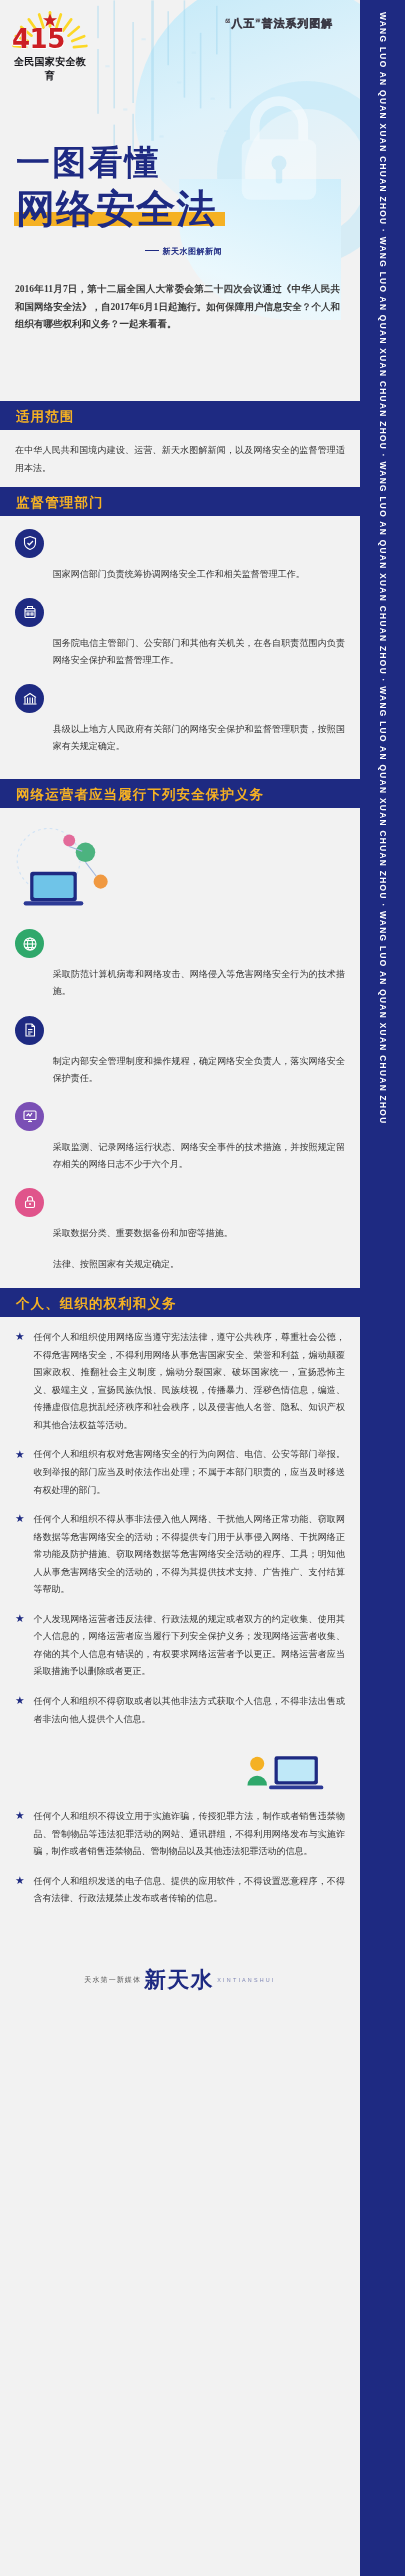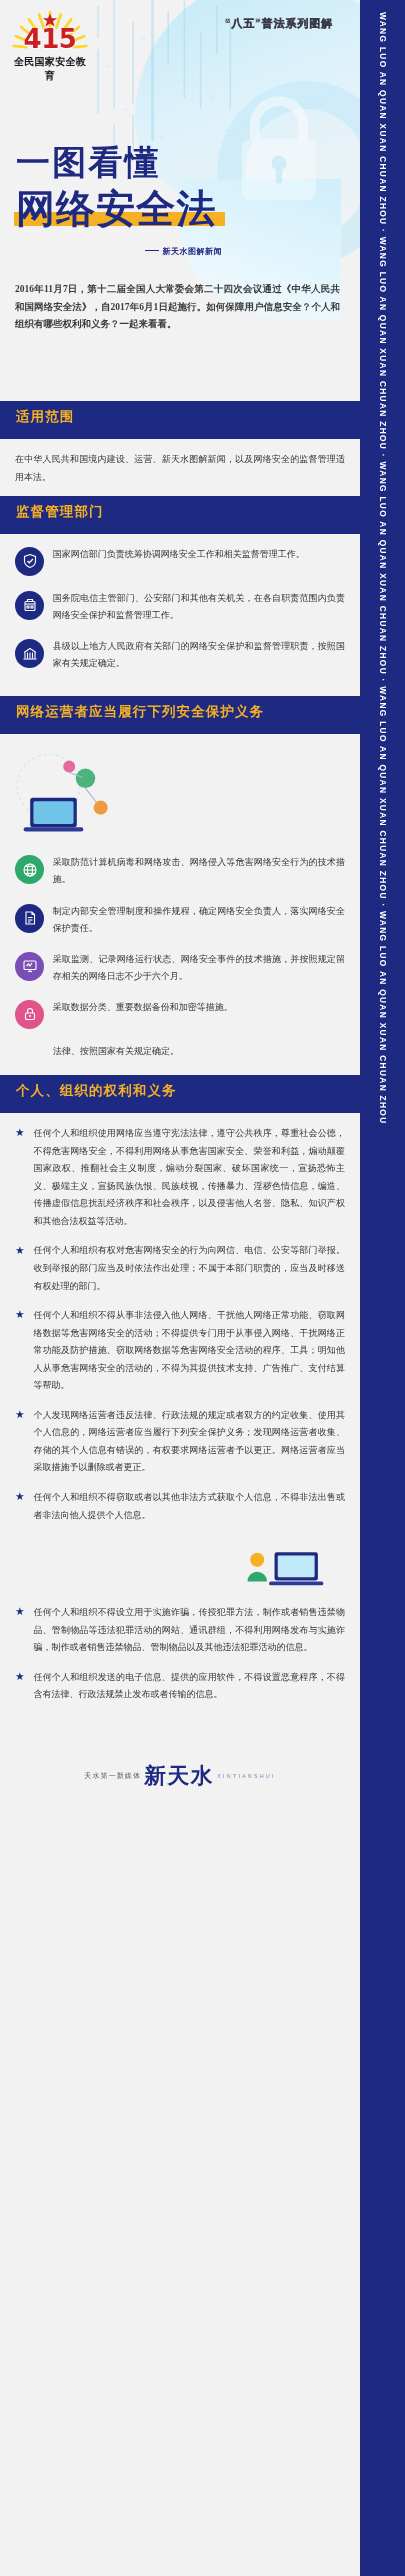--- a/index.html
+++ b/index.html
@@ -84,21 +84,20 @@
     position: absolute; top: 0; left: 81px;
     width: 162px; height: 233px;
     opacity: .45;
   }
 
   
   .logo415 { position: absolute; top: 9.7px; left: 12px; width: 76px; height: 62px; }
   .logo415 .rays { position: absolute; top: 0; left: 0; width: 76px; height: 47px; }
   .logo415 .num {
     position: absolute; top: 14.6px; left: 0; width: 76px;
-    text-align: center;
     font-size: 26px; font-weight: 900; color: #cc1f24;
     letter-spacing: -0.5px;
     font-family: "DejaVu Sans", sans-serif;
     text-shadow: 0.5px 0.5px 0 #fff, -0.5px 0.5px 0 #fff;
   }
   .logo415 .sub {
     position: absolute; top: 45px; left: 0; width: 76px;
     text-align: center;
     font-size: 10px; font-weight: 900; color: #17171c;
     letter-spacing: 0.3px;
@@ -152,21 +151,21 @@
     line-height: 1.85;
     text-align: justify;
   }
 
   
   .secbar {
     background: #1e2a82;
     color: #f5b123;
     font-size: 13.5px; font-weight: 900;
     letter-spacing: 1.1px;
-    padding: 7px 0 13px 16px;
+    padding: 7px 0 4px 16px;
     margin: 0 0 0 0;
   }
 
   
   .secbody { padding: 12px 15px 9.7px 15px; }
   .para {
     font-family: "Liberation Serif", "DejaVu Serif", serif;
     font-size: 9px; line-height: 1.95; color: #333;
     text-align: justify;
   }
@@ -186,20 +185,21 @@
   }
   .ico svg { width: 16px; height: 16px; }
   .ico.green  { background: #2fa86b; }
   .ico.purple { background: #7a4fb5; }
   .ico.pink   { background: #e0548b; }
   .item-text {
     flex: 1 1 auto;
     font-family: "Liberation Serif", "DejaVu Serif", serif;
     font-size: 9px; line-height: 1.9; color: #333;
     text-align: justify;
+    margin-top: 38px;
   }
 
   
   .illus {
     position: relative; height: 103px; margin: 2.2px 0 3.2px 0;
   }
   .illus svg { position: absolute; }
 
   
   .starrow {

